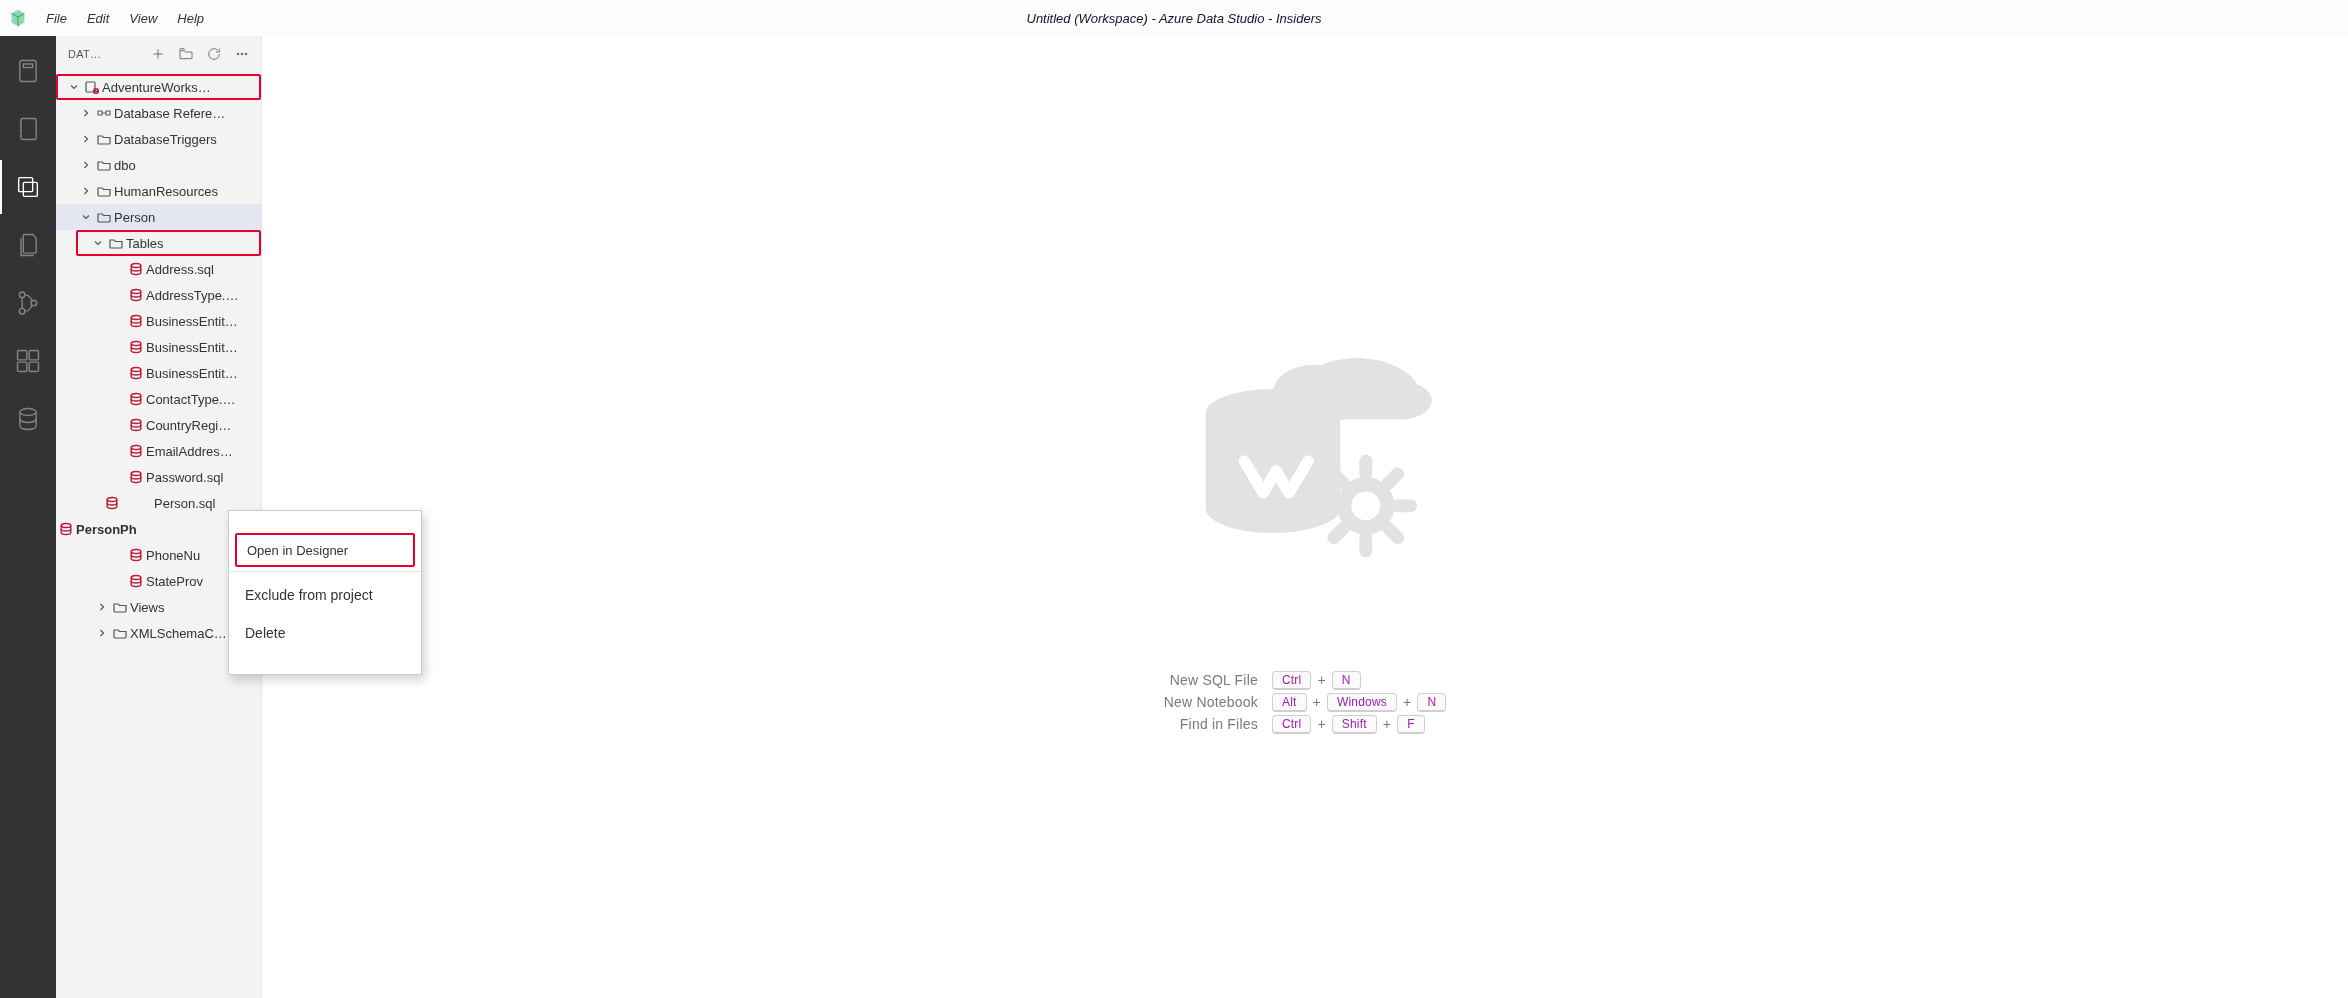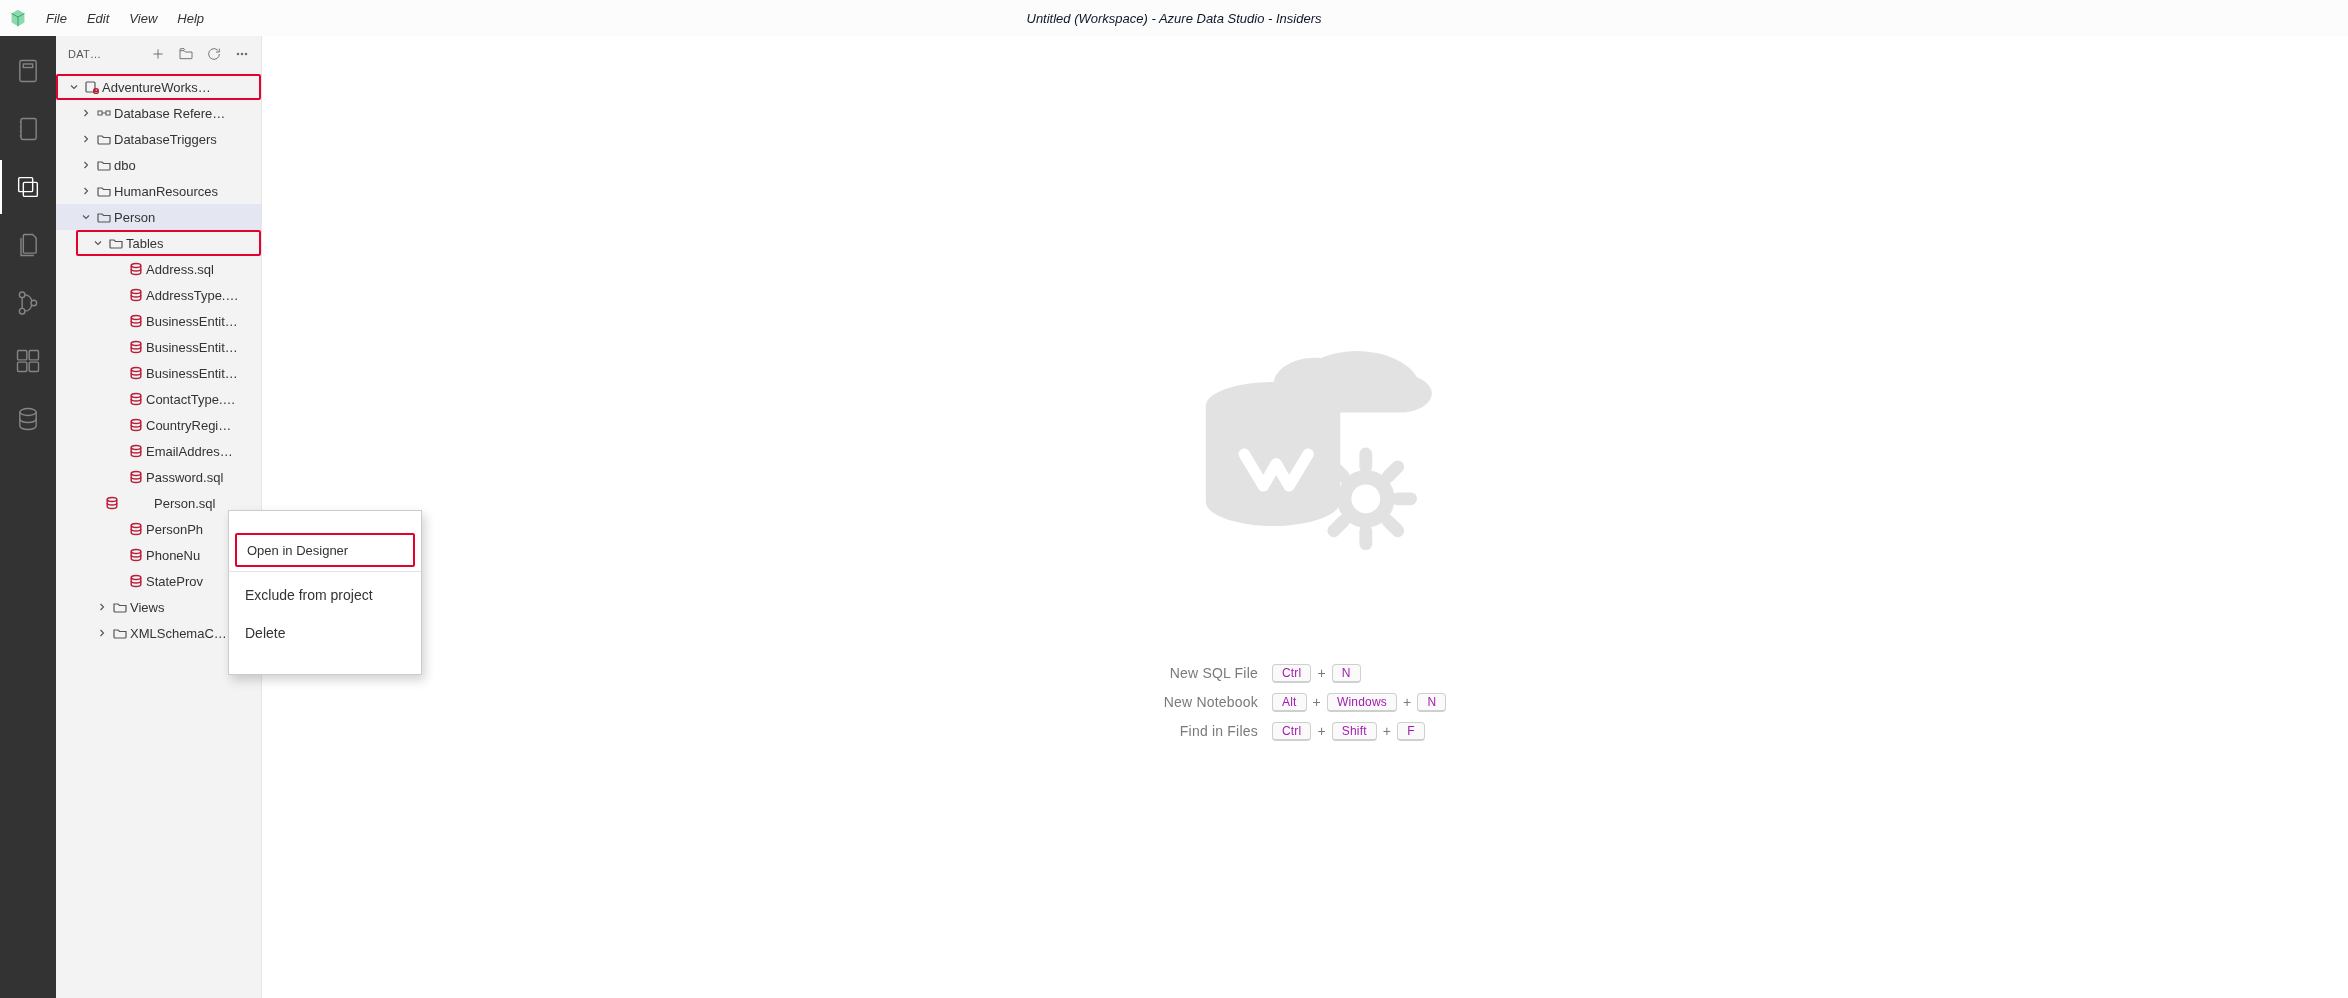--- a/index.html
+++ b/index.html
@@ -43,21 +43,21 @@
     .folder-icon { stroke: #555; fill: none; stroke-width: 1.2; }
     .proj-icon { stroke: #555; fill: none; stroke-width: 1.2; }
     .ref-icon { stroke: #555; fill: #555; }
 
     .highlight-box { border: 2.5px solid #e6002e; border-radius: 2px; }
 
     
     .editor { flex: 1; position: relative; display: flex; align-items: center; justify-content: center; background: #fff; overflow: hidden; }
     .watermark { display: flex; flex-direction: column; align-items: center; gap: 50px; color: #aaa; }
     .wm-svg { width: 320px; height: 320px; fill: #e2e2e2; }
-    .wm-list { display: grid; grid-template-columns: auto auto; gap: 10px 14px; font-size: 14px; color: #7a7a7a; letter-spacing: .2px; align-items: center; }
+    .wm-list { display: grid; grid-template-columns: auto auto; gap: 3px 14px; font-size: 14px; color: #7a7a7a; letter-spacing: .2px; align-items: center; }
     .wm-label { text-align: right; }
     .wm-keys { display: flex; align-items: center; gap: 4px; }
     .key { display: inline-flex; border: 1px solid #cfcfcf; border-bottom-width: 2px; border-radius: 4px; padding: 1px 9px; font-size: 12px; background: #fafafa; color: #a21caf; }
     .plus { color: #7a7a7a; padding: 0 2px; }
 
     
     .ctx { position: absolute; left: 228px; top: 510px; width: 194px; background: #fff; border: 1px solid #ccc; box-shadow: 3px 5px 10px rgba(0,0,0,.18); padding: 22px 0; z-index: 50; }
     .ctx-item { height: 38px; display: flex; align-items: center; padding: 0 16px; font-size: 14px; cursor: default; }
     .ctx-sep { height: 1px; background: #e3e3e3; margin: 4px 0; }
     .ctx .highlight-box { margin: 0 6px; height: 34px; display: flex; align-items: center; padding: 0 10px; }
@@ -364,21 +364,21 @@
           <div class="row" style="padding-left: 46px; gap: 32px;">
             <span class="node-icon">
               <svg viewBox="0 0 16 16" class="db-icon">
                 <ellipse cx="8" cy="4.5" rx="4.8" ry="2"></ellipse>
                 <path d="M3.2 4.5v7c0 1.1 2.1 2 4.8 2s4.8-.9 4.8-2v-7"></path>
                 <path d="M3.2 8c0 1.1 2.1 2 4.8 2s4.8-.9 4.8-2"></path>
               </svg>
             </span>
             <span class="label">Person.sql</span>
           </div>
-          <div class="row" style="padding-left: 70px;">
+          <div class="row" style=" font-weight: bold;">
             <span class="node-icon">
               <svg viewBox="0 0 16 16" class="db-icon">
                 <ellipse cx="8" cy="4.5" rx="4.8" ry="2"></ellipse>
                 <path d="M3.2 4.5v7c0 1.1 2.1 2 4.8 2s4.8-.9 4.8-2v-7"></path>
                 <path d="M3.2 8c0 1.1 2.1 2 4.8 2s4.8-.9 4.8-2"></path>
               </svg>
             </span>
             <span class="label">PersonPh</span>
           </div>
           <div class="row" style="padding-left: 70px;">

